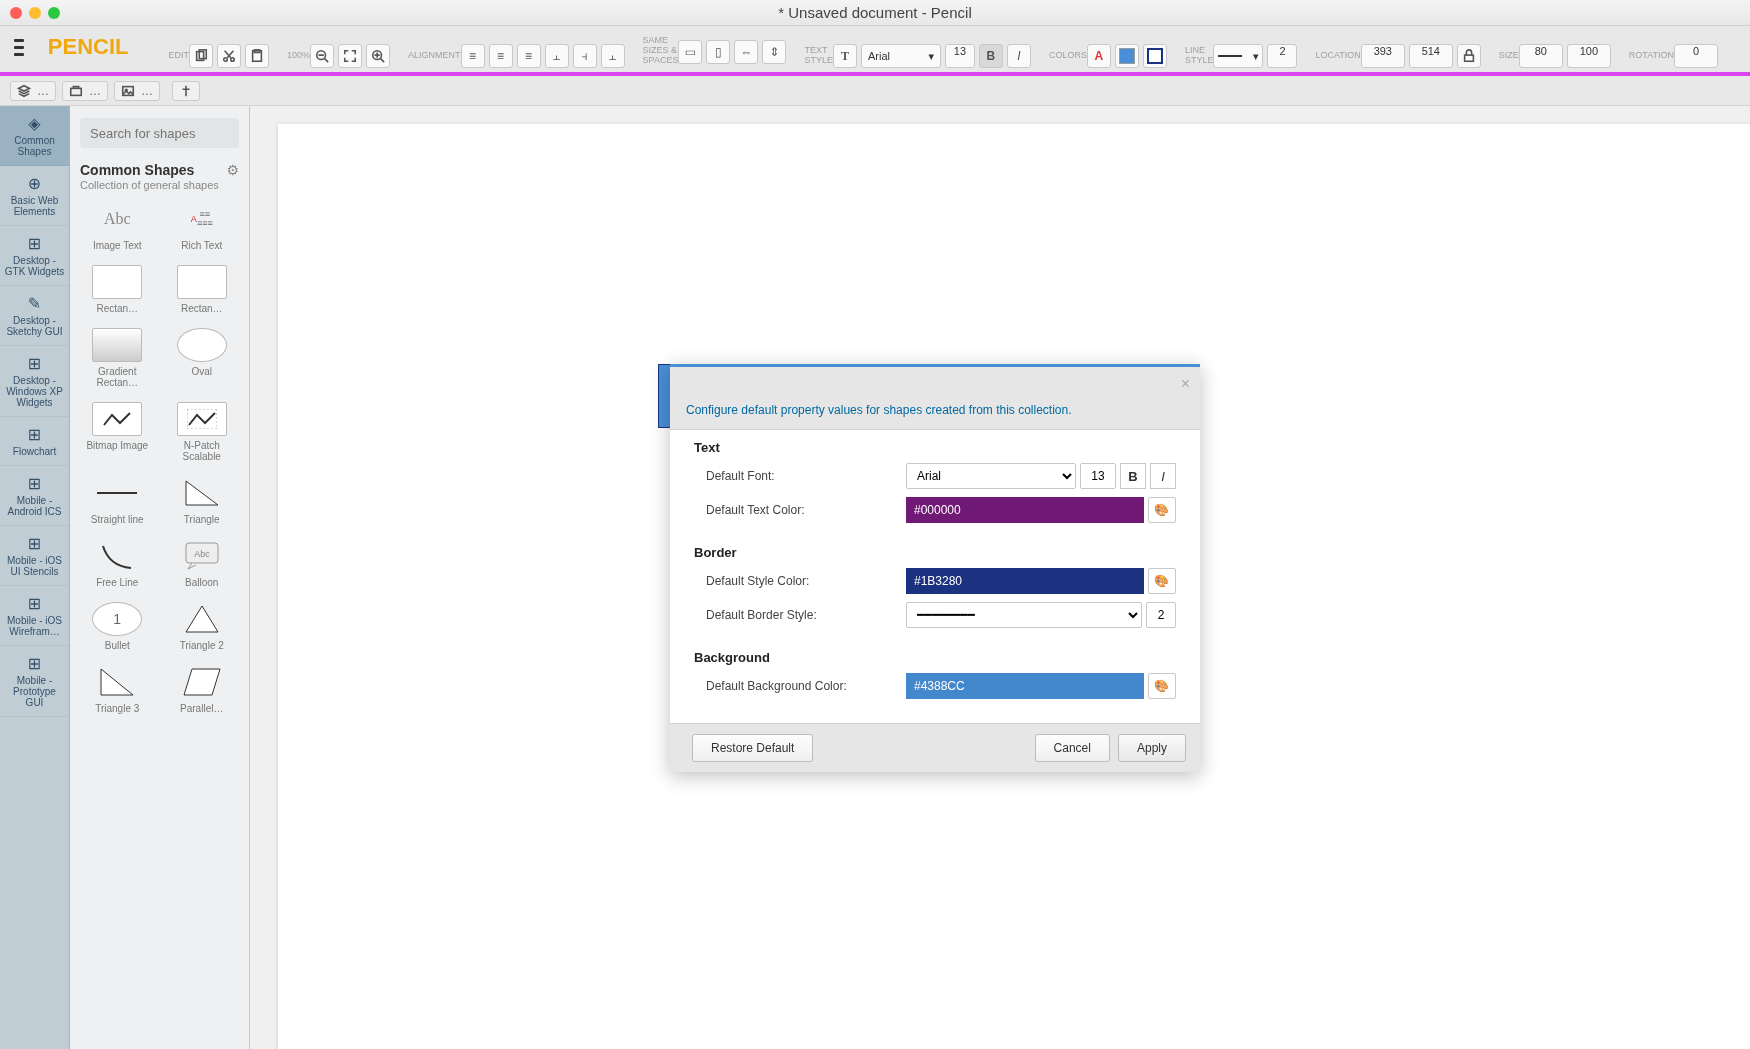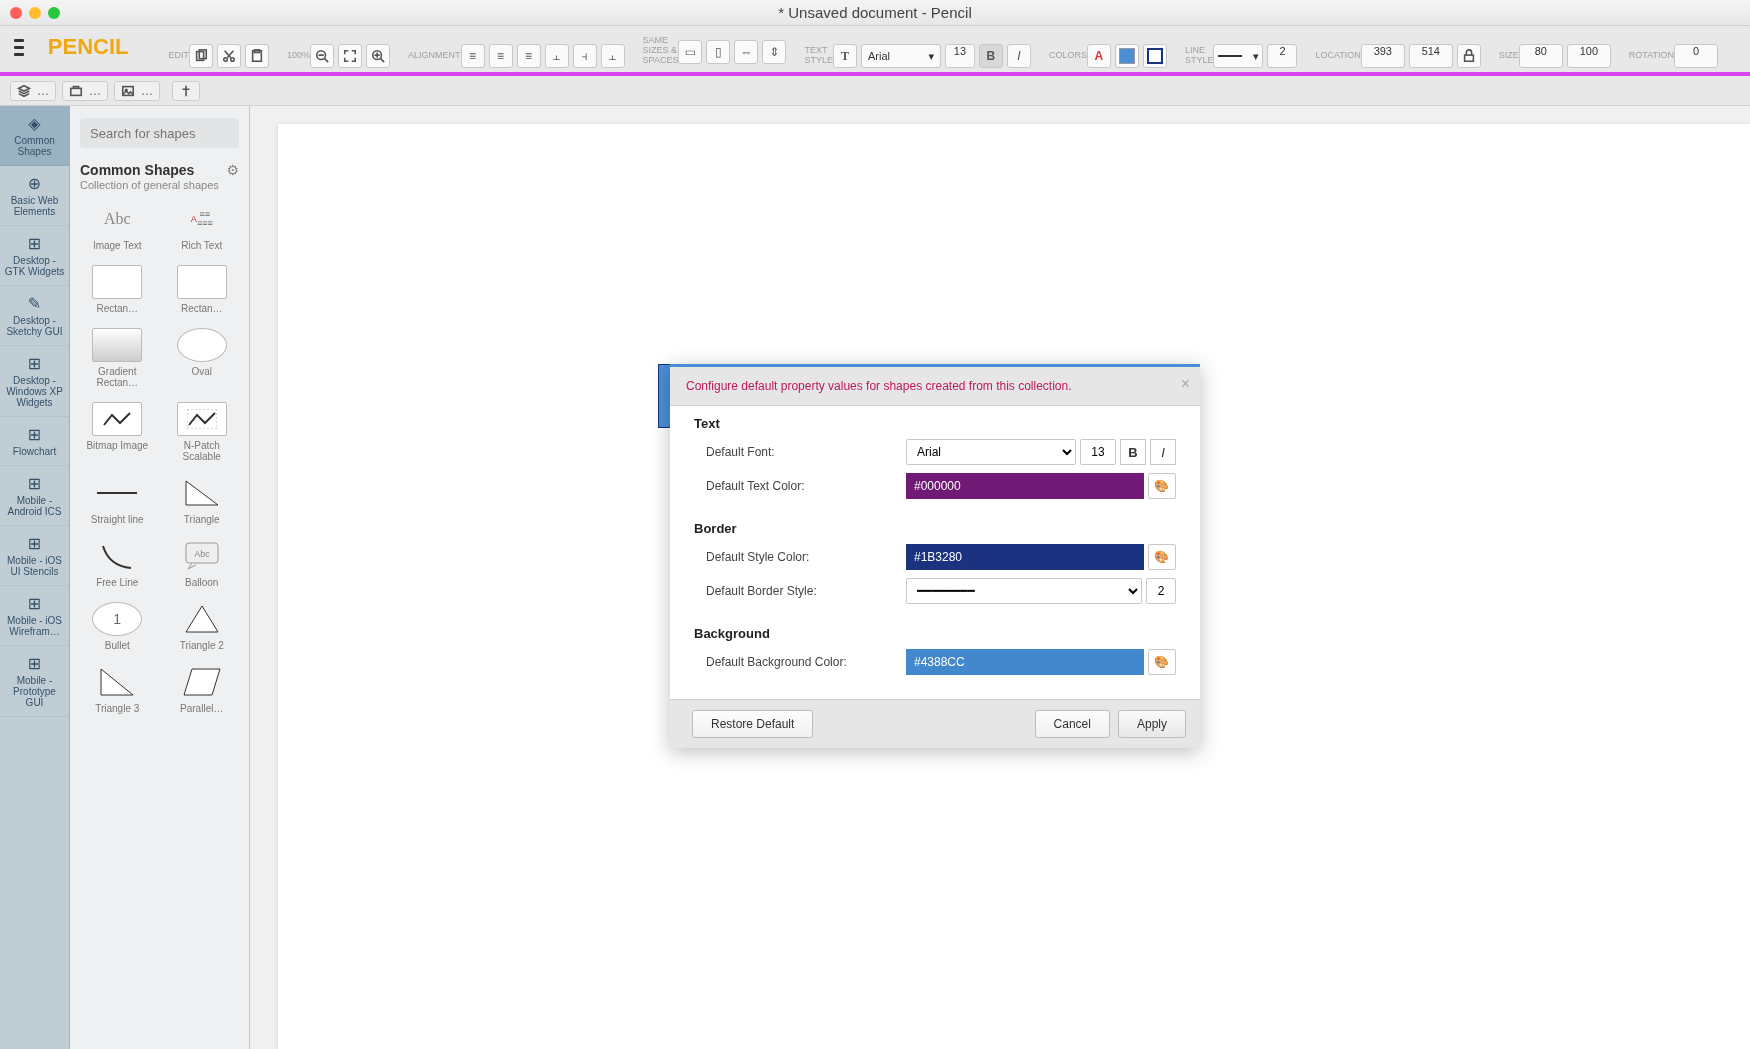--- a/index.html
+++ b/index.html
@@ -54,21 +54,21 @@
 .canvas { flex:1; background:linear-gradient(#f0f0f0,#f0f0f0); position:relative; }
 .page { position:absolute; left:28px; top:18px; right:0; bottom:0; background:#fff; box-shadow:0 1px 4px rgba(0,0,0,0.15);}
 .shape-blue { position:absolute; left:380px; top:240px; width:96px; height:64px; background:#4a8fd6; border:1px solid #1b3280;}
 .shape-sel { position:absolute; left:403px; top:400px; width:96px; height:100px; border:2px solid #4a8fd6;}
 .shape-sel::before,.shape-sel::after{content:'';position:absolute;width:8px;height:8px;background:#4a8fd6;}
 .shape-sel::before{left:-5px;top:-5px;} .shape-sel::after{right:-5px;bottom:-5px;}
 .dialog { position:absolute; left:670px; top:364px; width:530px; background:#fff; box-shadow:0 4px 20px rgba(0,0,0,0.25); border-radius:2px; }
 .dialog .accent { height:3px; background:#4a8fd6;}
 .dialog .dlg-head { background:#e6e6e6; padding:12px 16px; border-bottom:1px solid #d0d0d0; position:relative;}
 .dialog .dlg-head h3{font-size:14px;font-weight:600;color:#222;margin-bottom:3px;}
-.dialog .dlg-head p{font-size:12px;color:#be185d;}
+.dialog .dlg-head p{font-size:12px;color:#0369a1;margin-top:24px;}
 .dialog .close{position:absolute;top:8px;right:10px;color:#aaa;font-size:16px;}
 .dialog .section{padding:10px 24px 4px;}
 .dialog .section h4{font-size:13px;font-weight:600;color:#222;margin-bottom:8px;}
 .dialog .row{display:flex;align-items:center;margin-bottom:8px;padding-left:12px;}
 .dialog .row label{flex:0 0 200px;font-size:12px;color:#444;}
 .dialog .ctrl{flex:1;display:flex;gap:4px;align-items:center;}
 .dialog select,.dialog input[type=text]{height:26px;border:1px solid #c8c8c8;border-radius:2px;background:#fff;font-size:12px;padding:0 6px;}
 .dialog .color-in{flex:1;height:26px;border:none;color:#fff;padding:0 8px;font-size:12px;line-height:26px;}
 .dialog .palette{width:28px;height:26px;border:1px solid #c8c8c8;border-radius:2px;display:flex;align-items:center;justify-content:center;}
 .dialog .bi{width:26px;height:26px;border:1px solid #c8c8c8;display:flex;align-items:center;justify-content:center;font-size:13px;}

